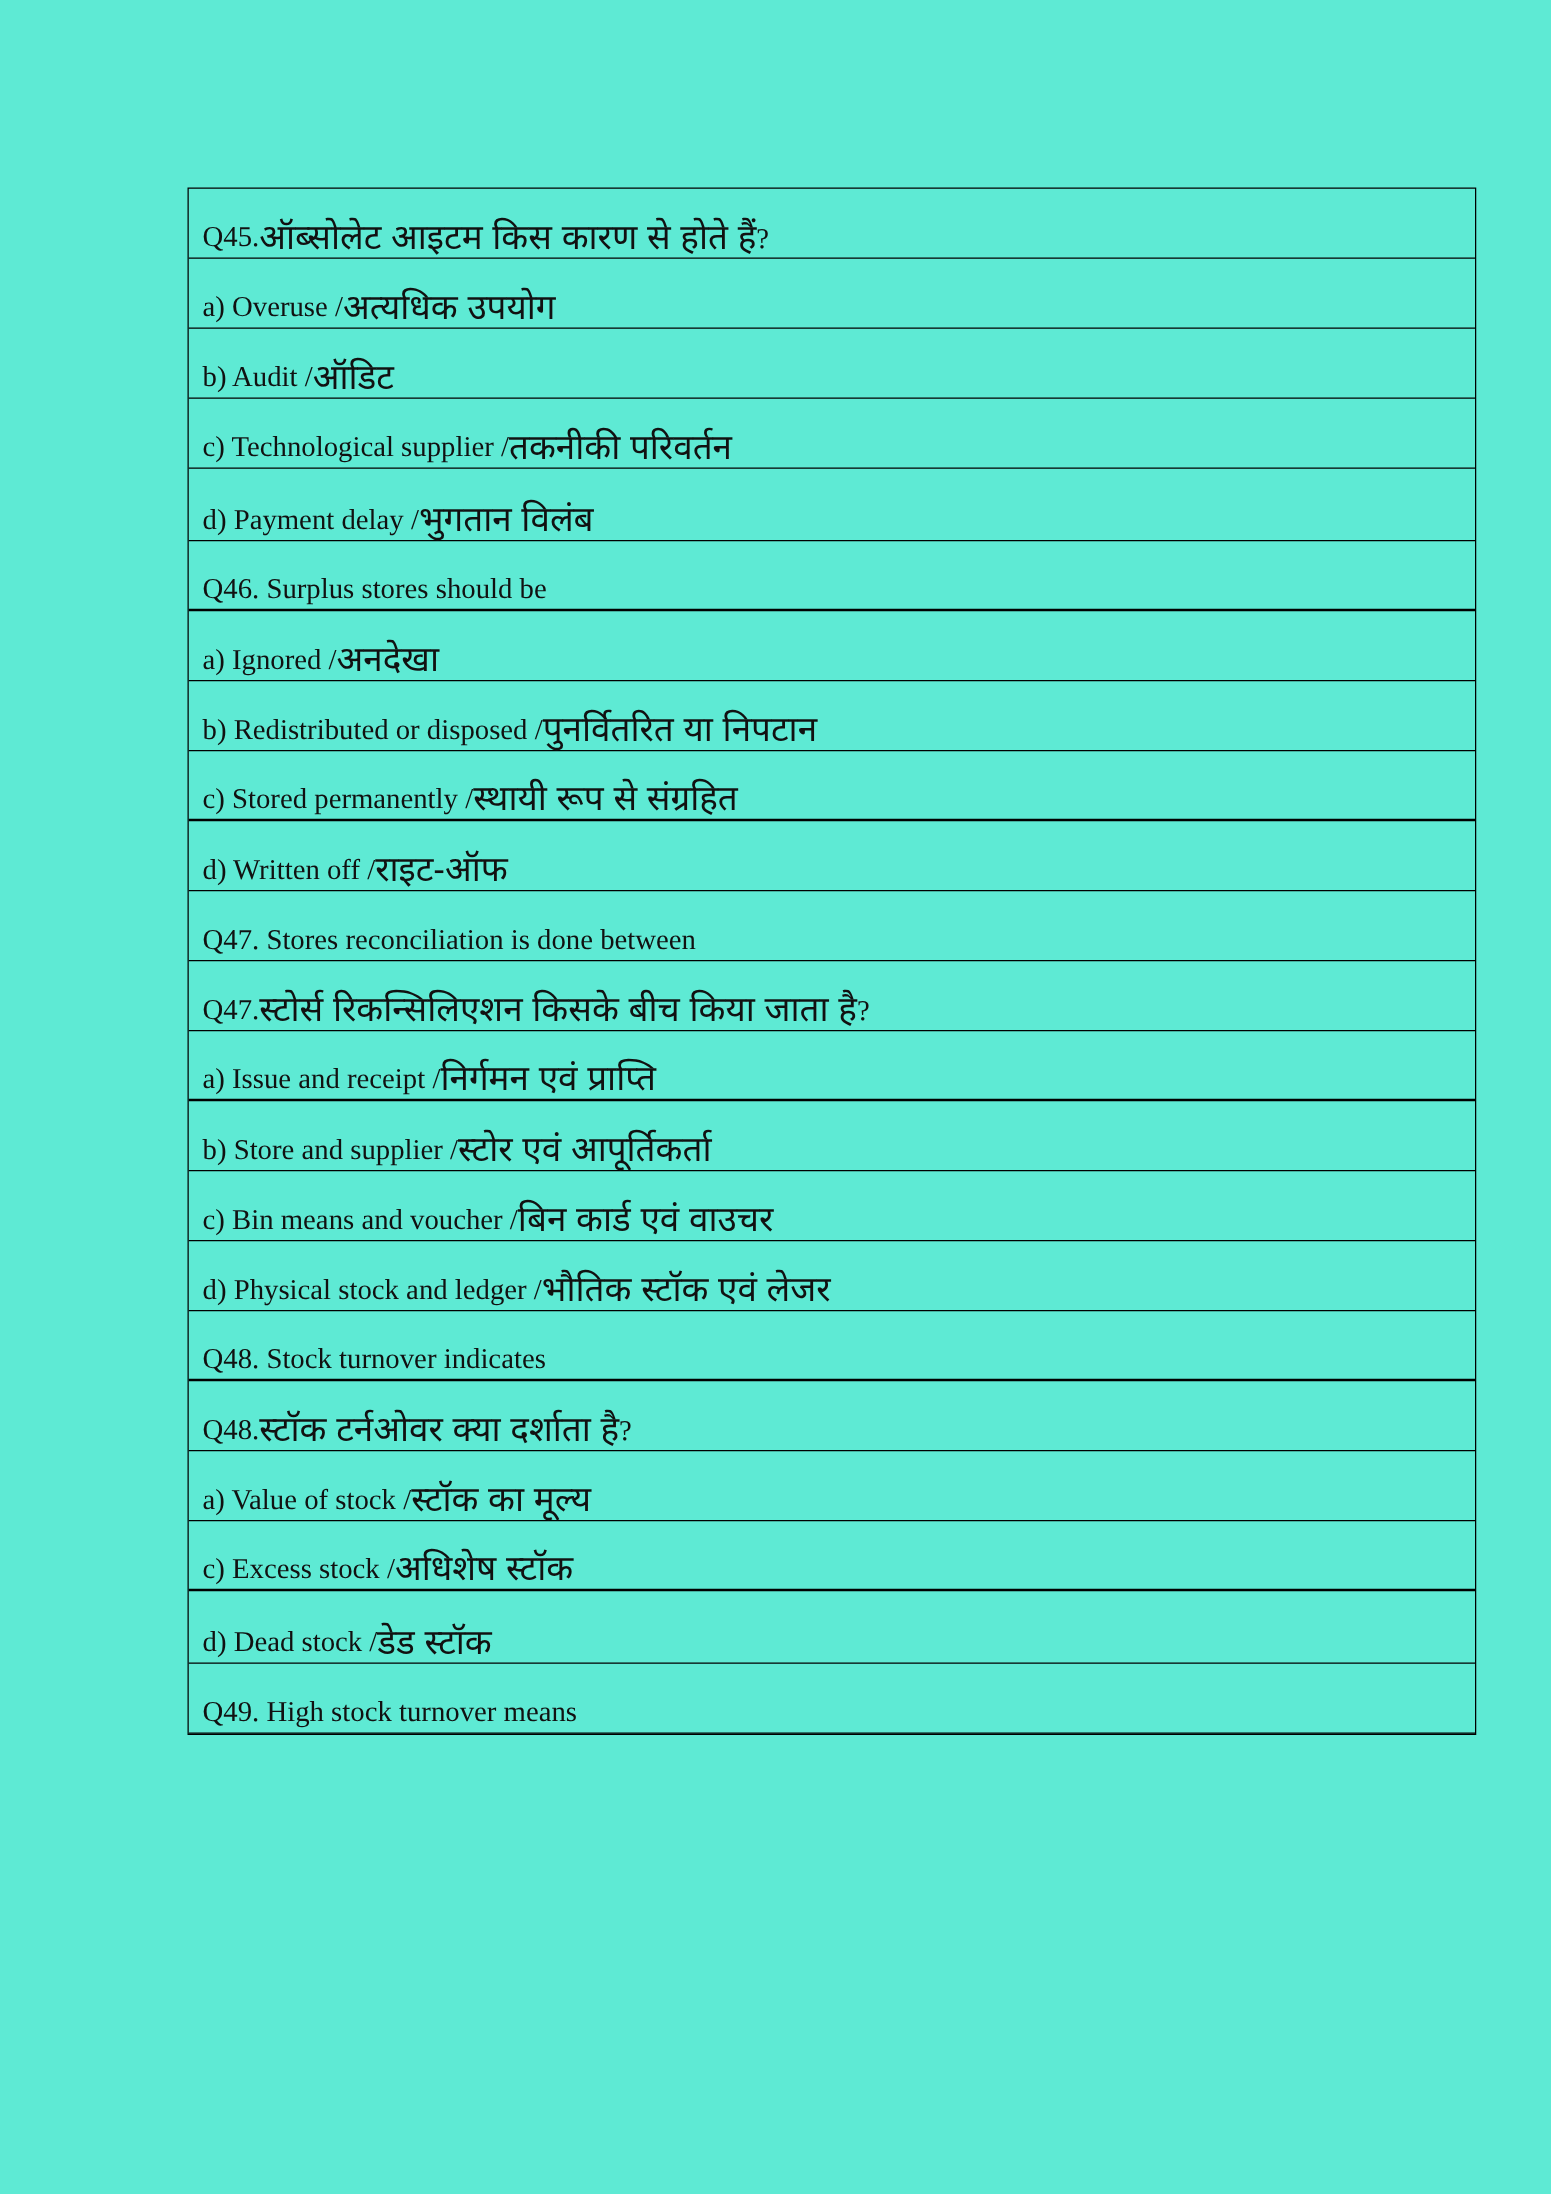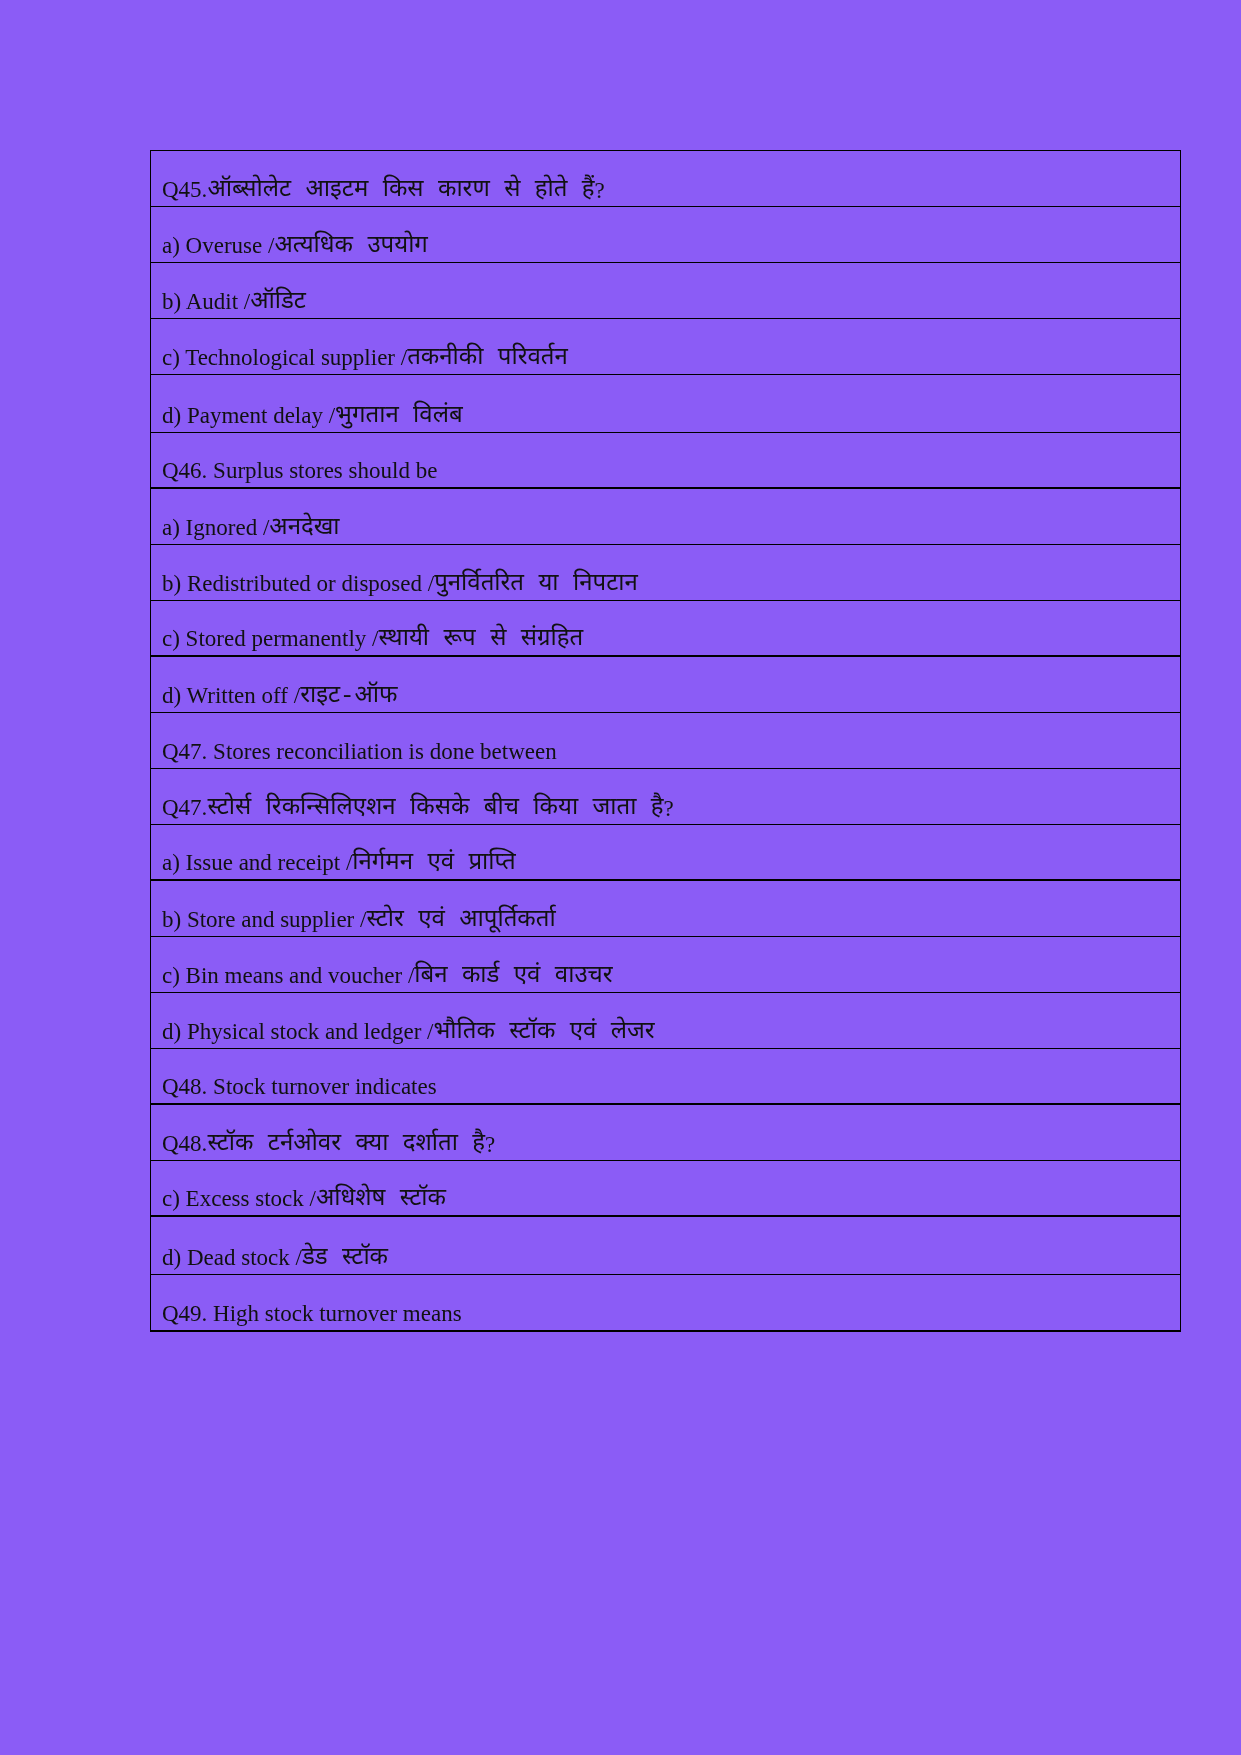--- a/index.html
+++ b/index.html
@@ -12,21 +12,21 @@
       height: 1755px;
       position: relative;
       overflow: hidden;
     }
     .page {
       position: absolute;
       left: 0;
       top: 0;
       width: 1241px;
       height: 1755px;
-      background: #8b5cf6;
+      background: #5eead4;
     }
     .qtable {
       position: absolute;
       left: 150px;
       top: 150px;
       width: 1031px;
       border: 1.5px solid #000;
       box-sizing: border-box;
     }
     .row {
@@ -52,22 +52,22 @@
       border-bottom: none;
       align-items: flex-start;
       padding-top: 0;
     }
     .en {
       font-family: "Liberation Serif", "DejaVu Serif", serif;
       font-size: 23px;
       line-height: 28px;
     }
     .hi {
-      font-family: Liberation Mono, monospace;
-      font-size: 24px;
+      font-family: Liberation Sans, sans-serif;
+      font-size: 28px;
       line-height: 28px;
     }
     .qmark {
       font-family: "Liberation Serif", "DejaVu Serif", serif;
       font-size: 23px;
     }
   </style>
 </head>
 <body>
 
@@ -142,20 +142,24 @@
     </div>
 
     <div class="row thick">
       <span class="en">Q48. Stock turnover indicates</span>
     </div>
     <div class="row">
       <span class="en">Q48. </span>
         <span class="hi">स्टॉक टर्नओवर क्या दर्शाता है</span>
         <span class="qmark">?</span>
     </div>
+    <div class="row">
+      <span class="en">a) Value of stock / </span>
+        <span class="hi">स्टॉक का मूल्य</span>
+    </div>
     <div class="row thick">
       <span class="en">c) Excess stock / </span>
         <span class="hi">अधिशेष स्टॉक</span>
     </div>
     <div class="row tall">
       <span class="en">d) Dead stock / </span>
         <span class="hi">डेड स्टॉक</span>
     </div>
 
     <div class="row">

